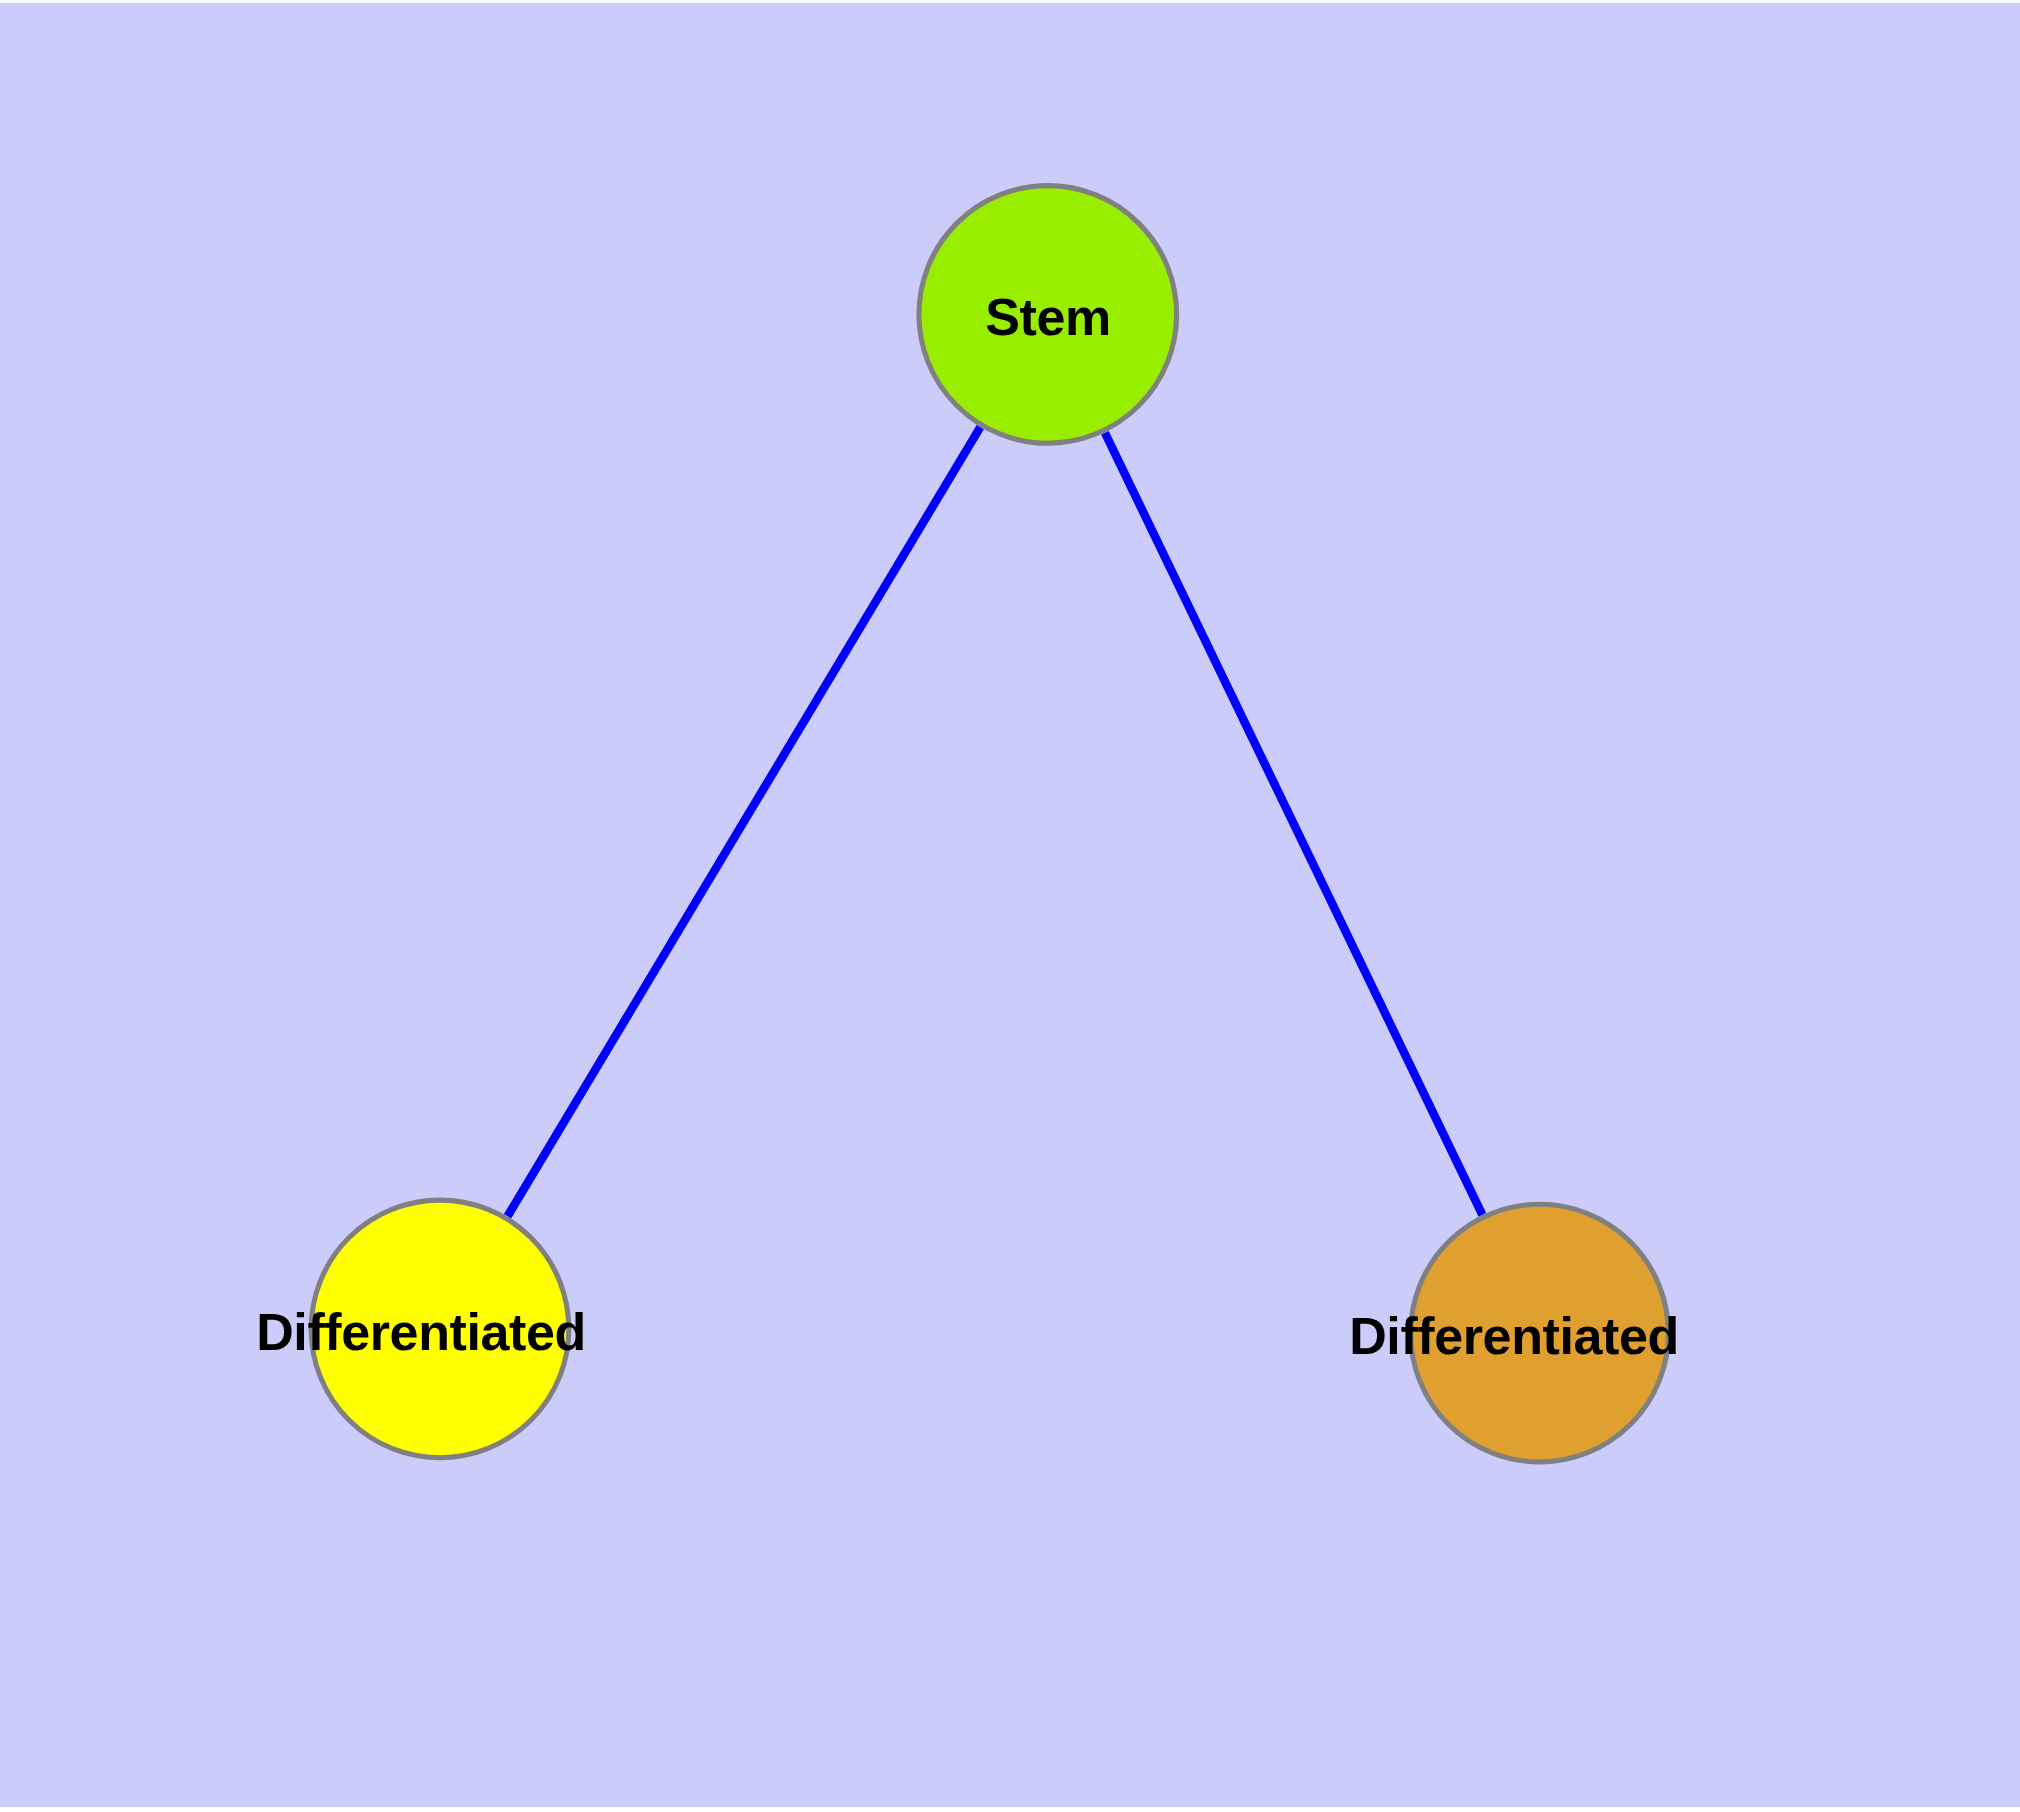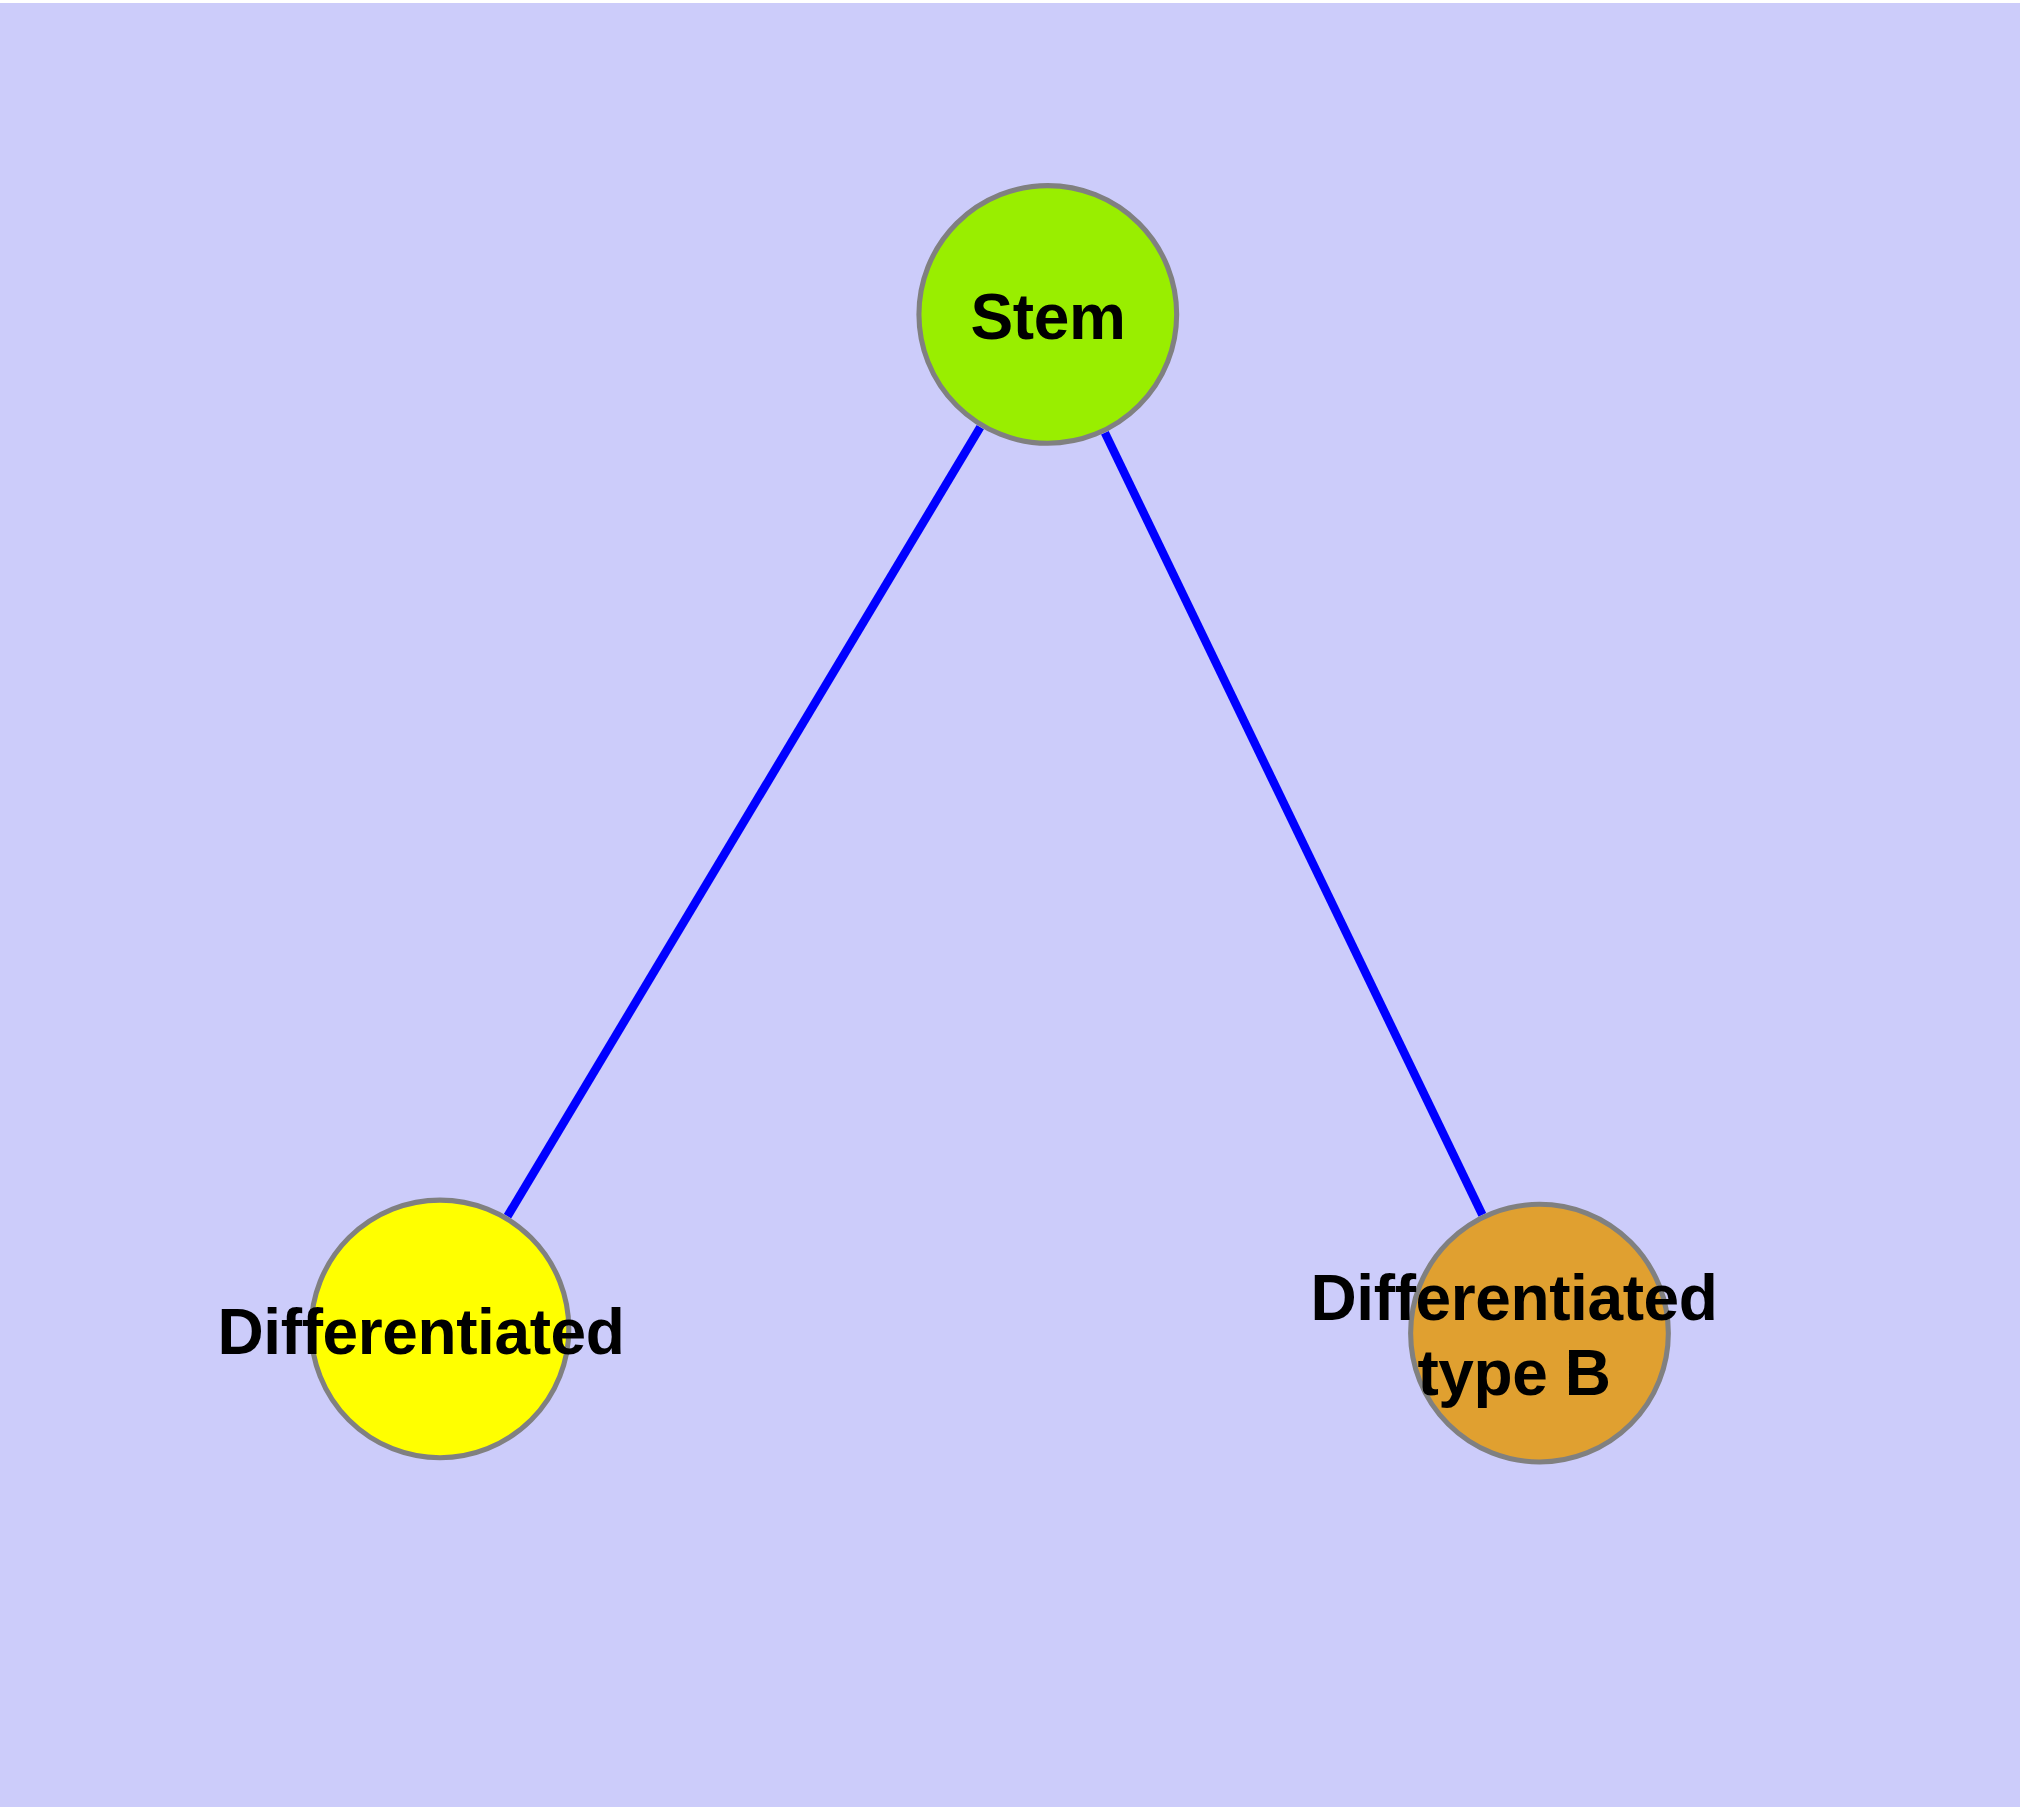--- a/index.html
+++ b/index.html
@@ -44,21 +44,21 @@
   .edge-line {
     stroke: #0000ff;
     stroke-width: 10;
     stroke-linecap: butt;
   }
   .node-label {
     position: absolute;
     color: #000000;
     font-family: "Liberation Sans", sans-serif;
     font-weight: bold;
-    font-size: 64px;
+    font-size: 52px;
     line-height: 75px;
     text-align: center;
     white-space: nowrap;
     transform: translate(-50%, -50%);
     letter-spacing: -0.4px;
   }
   .node-label span {
     display: block;
   }
 </style>
@@ -80,18 +80,17 @@
     </svg>
     <div id="labels-layer">
         <div class="node-label" style="left: 1048px; top: 314px;">
           <span>Stem</span>
         </div>
         <div class="node-label" style="left: 421px; top: 1329px;">
           <span>Differentiated</span>
         </div>
         <div class="node-label" style="left: 1514px; top: 1333px;">
           <span>Differentiated</span>
-          <span>type B</span>
         </div>
       </div>
   </div>
 </div>
 
 
 </body></html>

